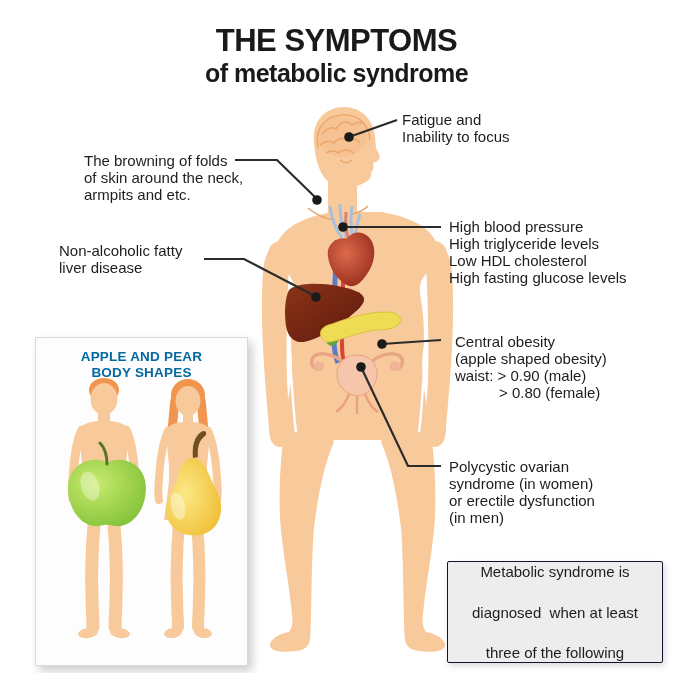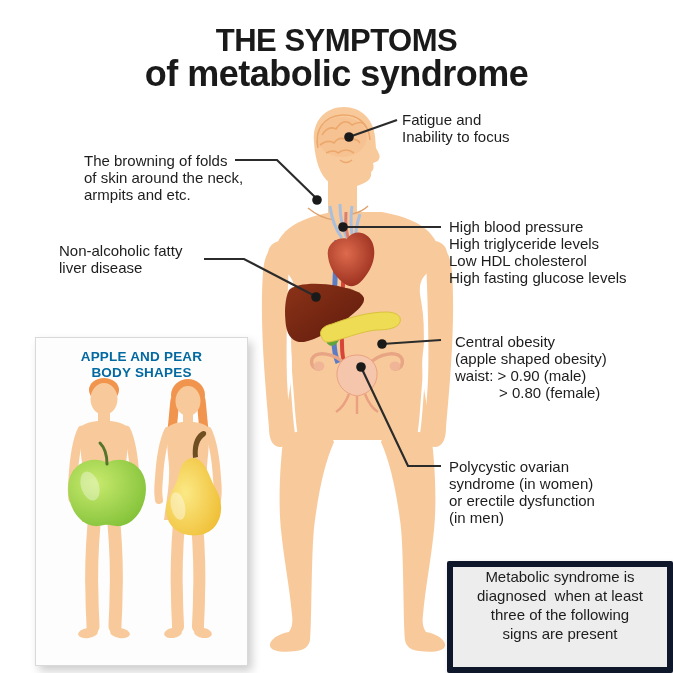--- a/index.html
+++ b/index.html
@@ -1,32 +1,32 @@
 <!DOCTYPE html>
 <html><head>
 <meta charset="utf-8">
 <style>
   html,body{margin:0;padding:0;background:#ffffff;}
   #canvas{position:relative;width:673px;height:673px;background:#ffffff;overflow:hidden;
           font-family:"Liberation Sans","DejaVu Sans",sans-serif;color:#1d1d1d;}
   .title-block{position:absolute;top:24px;left:0;width:673px;text-align:center;line-height:33px;
                font-weight:700;color:#1a1a1a;letter-spacing:-0.5px;}
   .title-line1{font-size:31px;}
-  .title-line2{font-size:36px;}
+  .title-line2{font-size:25px;}
   svg{position:absolute;top:0;left:0;}
   .callout-label{position:absolute;font-size:15px;line-height:17px;color:#1d1d1d;}
   .cl-line{white-space:pre;}
   .cl-line.indent{margin-left:44px;}
   .inset-box{position:absolute;left:35px;top:337px;width:211px;height:327px;background:#fdfdfd;
              border:1px solid #d9d9d9;box-shadow:4px 5px 9px rgba(0,0,0,0.20);}
   .inset-title{position:absolute;top:11px;left:0;width:100%;text-align:center;font-weight:700;
                font-size:13.5px;line-height:16px;color:#0369a1;letter-spacing:0.2px;}
   .note-box{position:absolute;left:447px;top:561px;width:214px;height:100px;background:#ededed;
-            border:6px solid #0f172a;border-radius:2px;box-shadow:2px 3px 6px rgba(0,0,0,0.15);
-            display:flex;flex-direction:column;justify-content:flex-start;text-align:center;
+            border:1px solid #0f172a;border-radius:2px;box-shadow:2px 3px 6px rgba(0,0,0,0.15);
+            display:flex;flex-direction:column;justify-content:space-between;text-align:center;
             font-size:15px;line-height:19px;color:#1d1d1d;}
 </style>
 </head>
 <body>
 
 <div id="canvas">
 
   <div class="title-block">
     <div class="title-line1">THE SYMPTOMS</div>
     <div class="title-line2">of metabolic syndrome</div>
@@ -251,16 +251,15 @@
           <path d="M157,120 C156,108 158,99 165,94 C169,91 172,95 169,98 C163,102 161,110 162,119 Z" fill="#6F4E22"></path>
         </g>
       </g>
     </svg>
   </div>
 
   <div class="note-box">
     <div class="cl-line">Metabolic syndrome is</div>
     <div class="cl-line">diagnosed  when at least</div>
     <div class="cl-line">three of the following</div>
-    <div class="cl-line">signs are present</div>
   </div>
 
 </div>
 
 </body></html>

